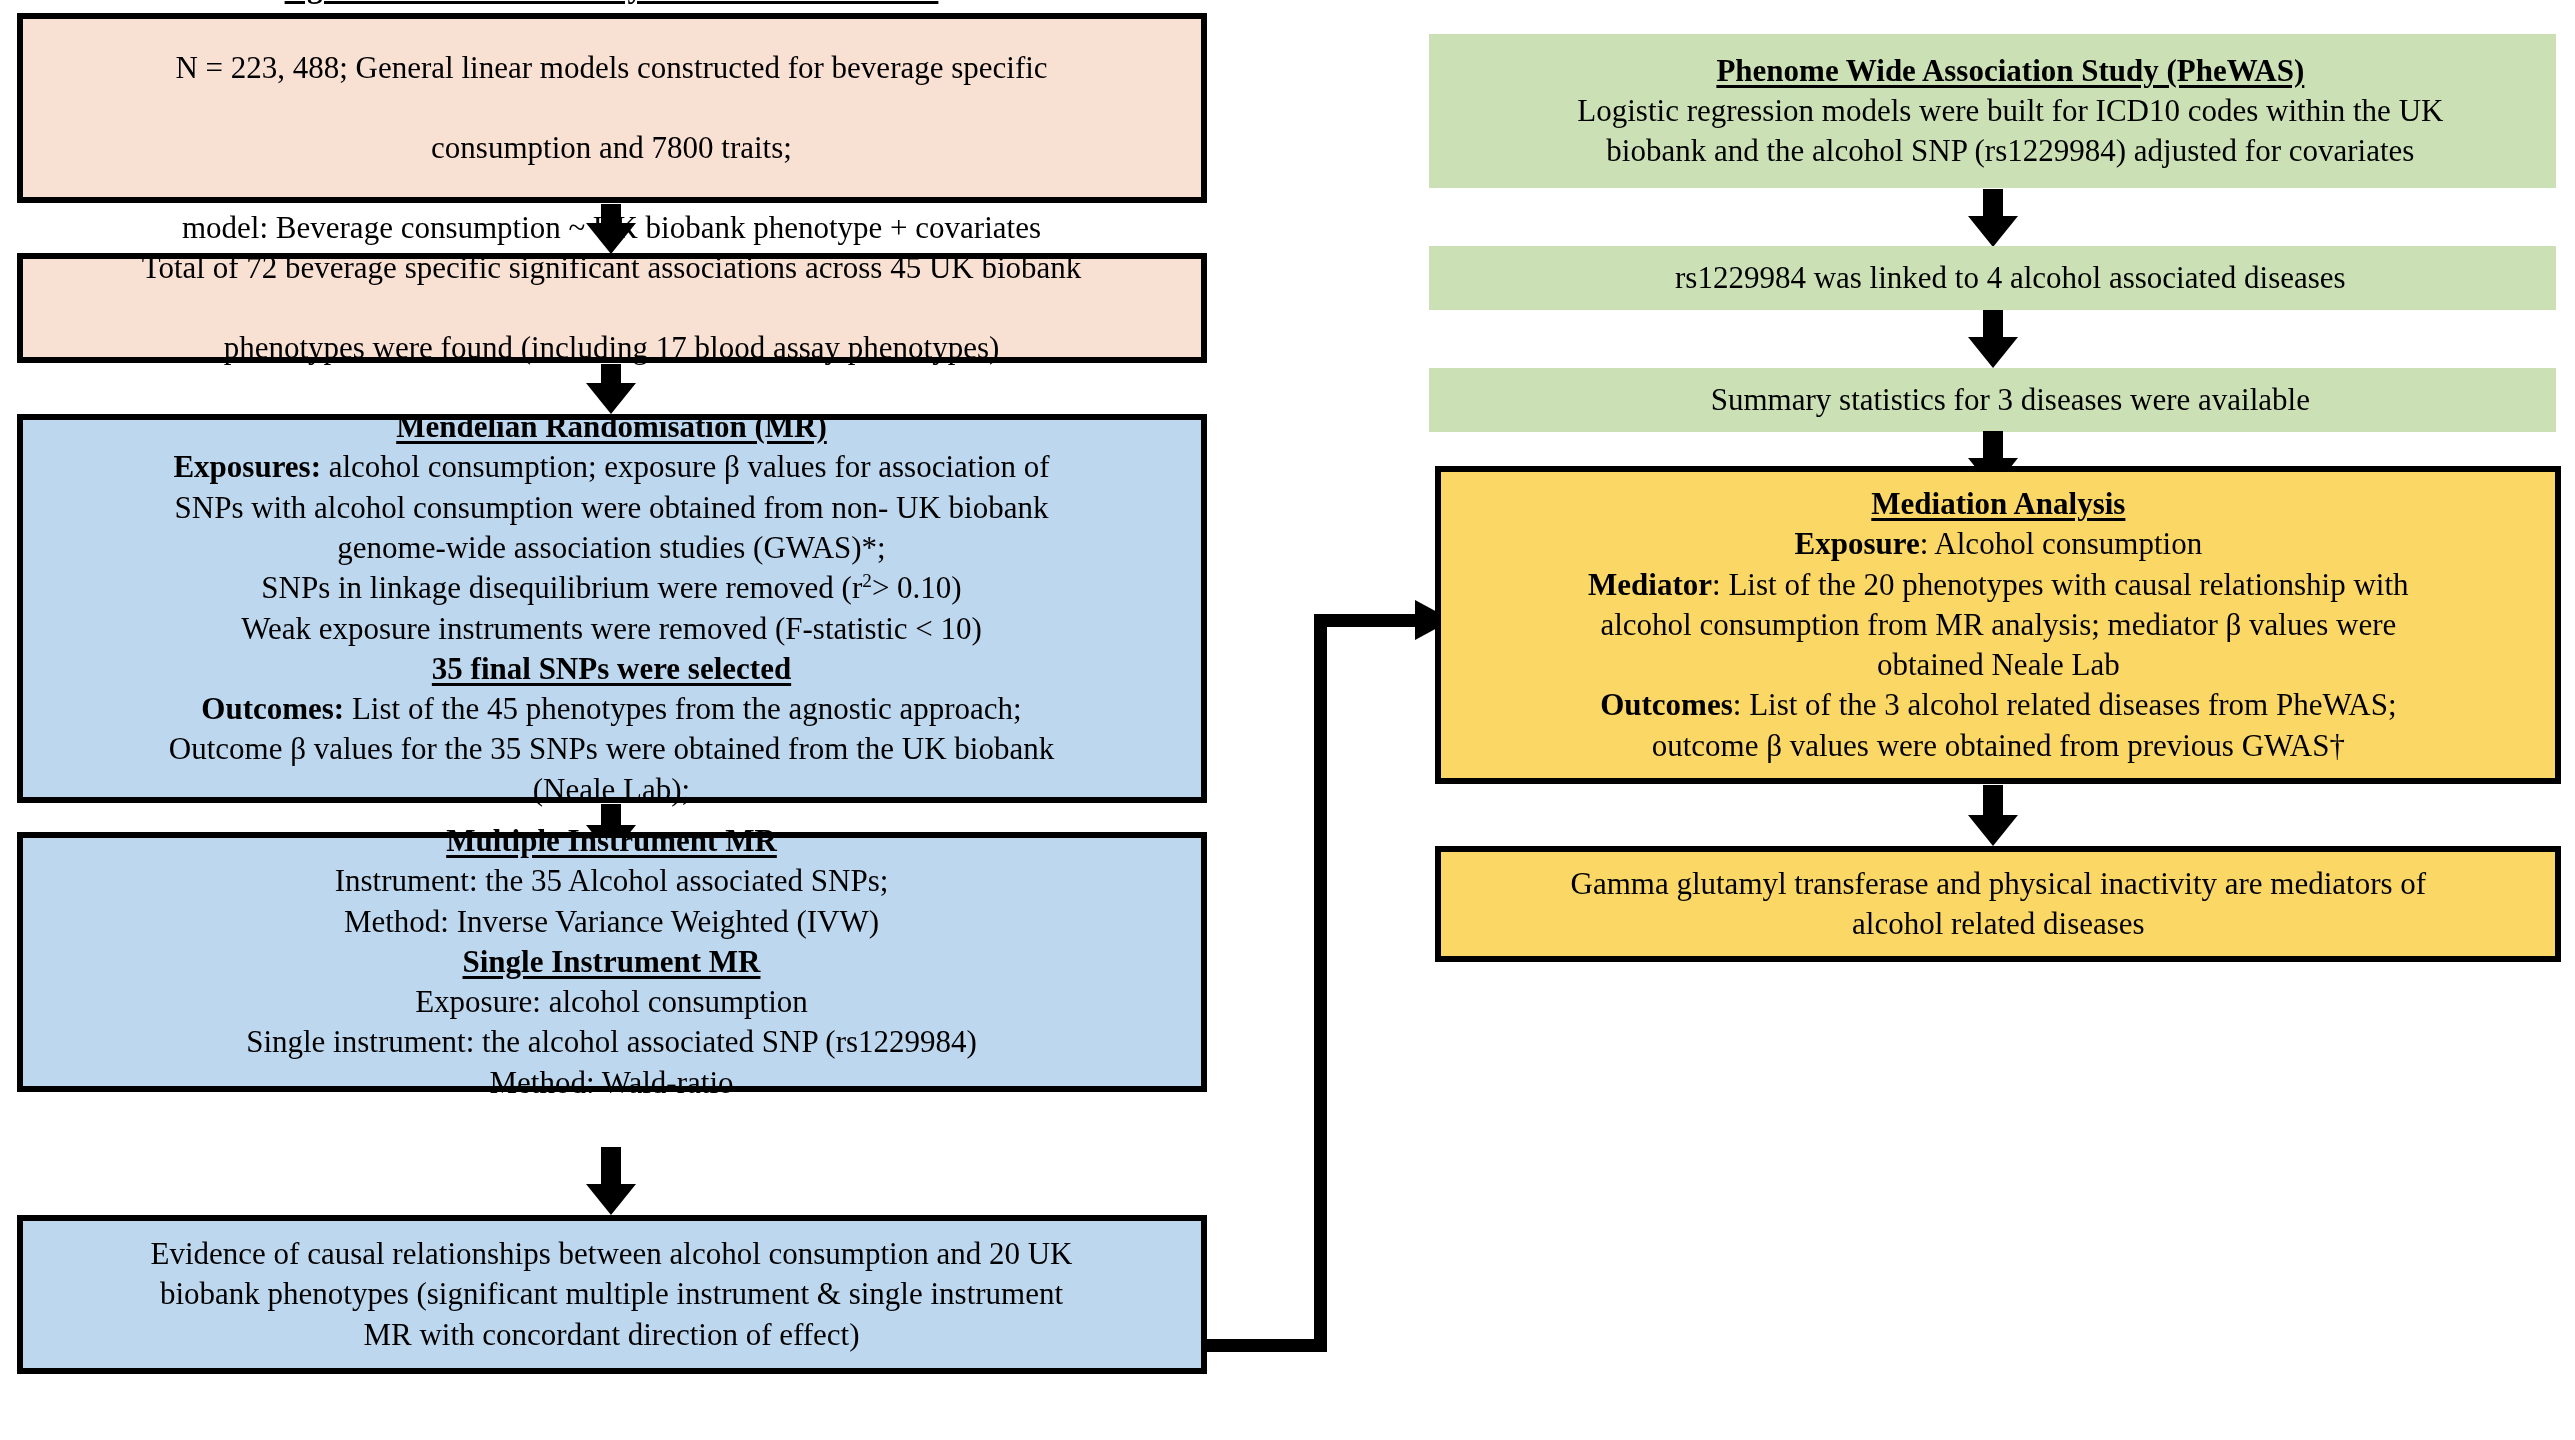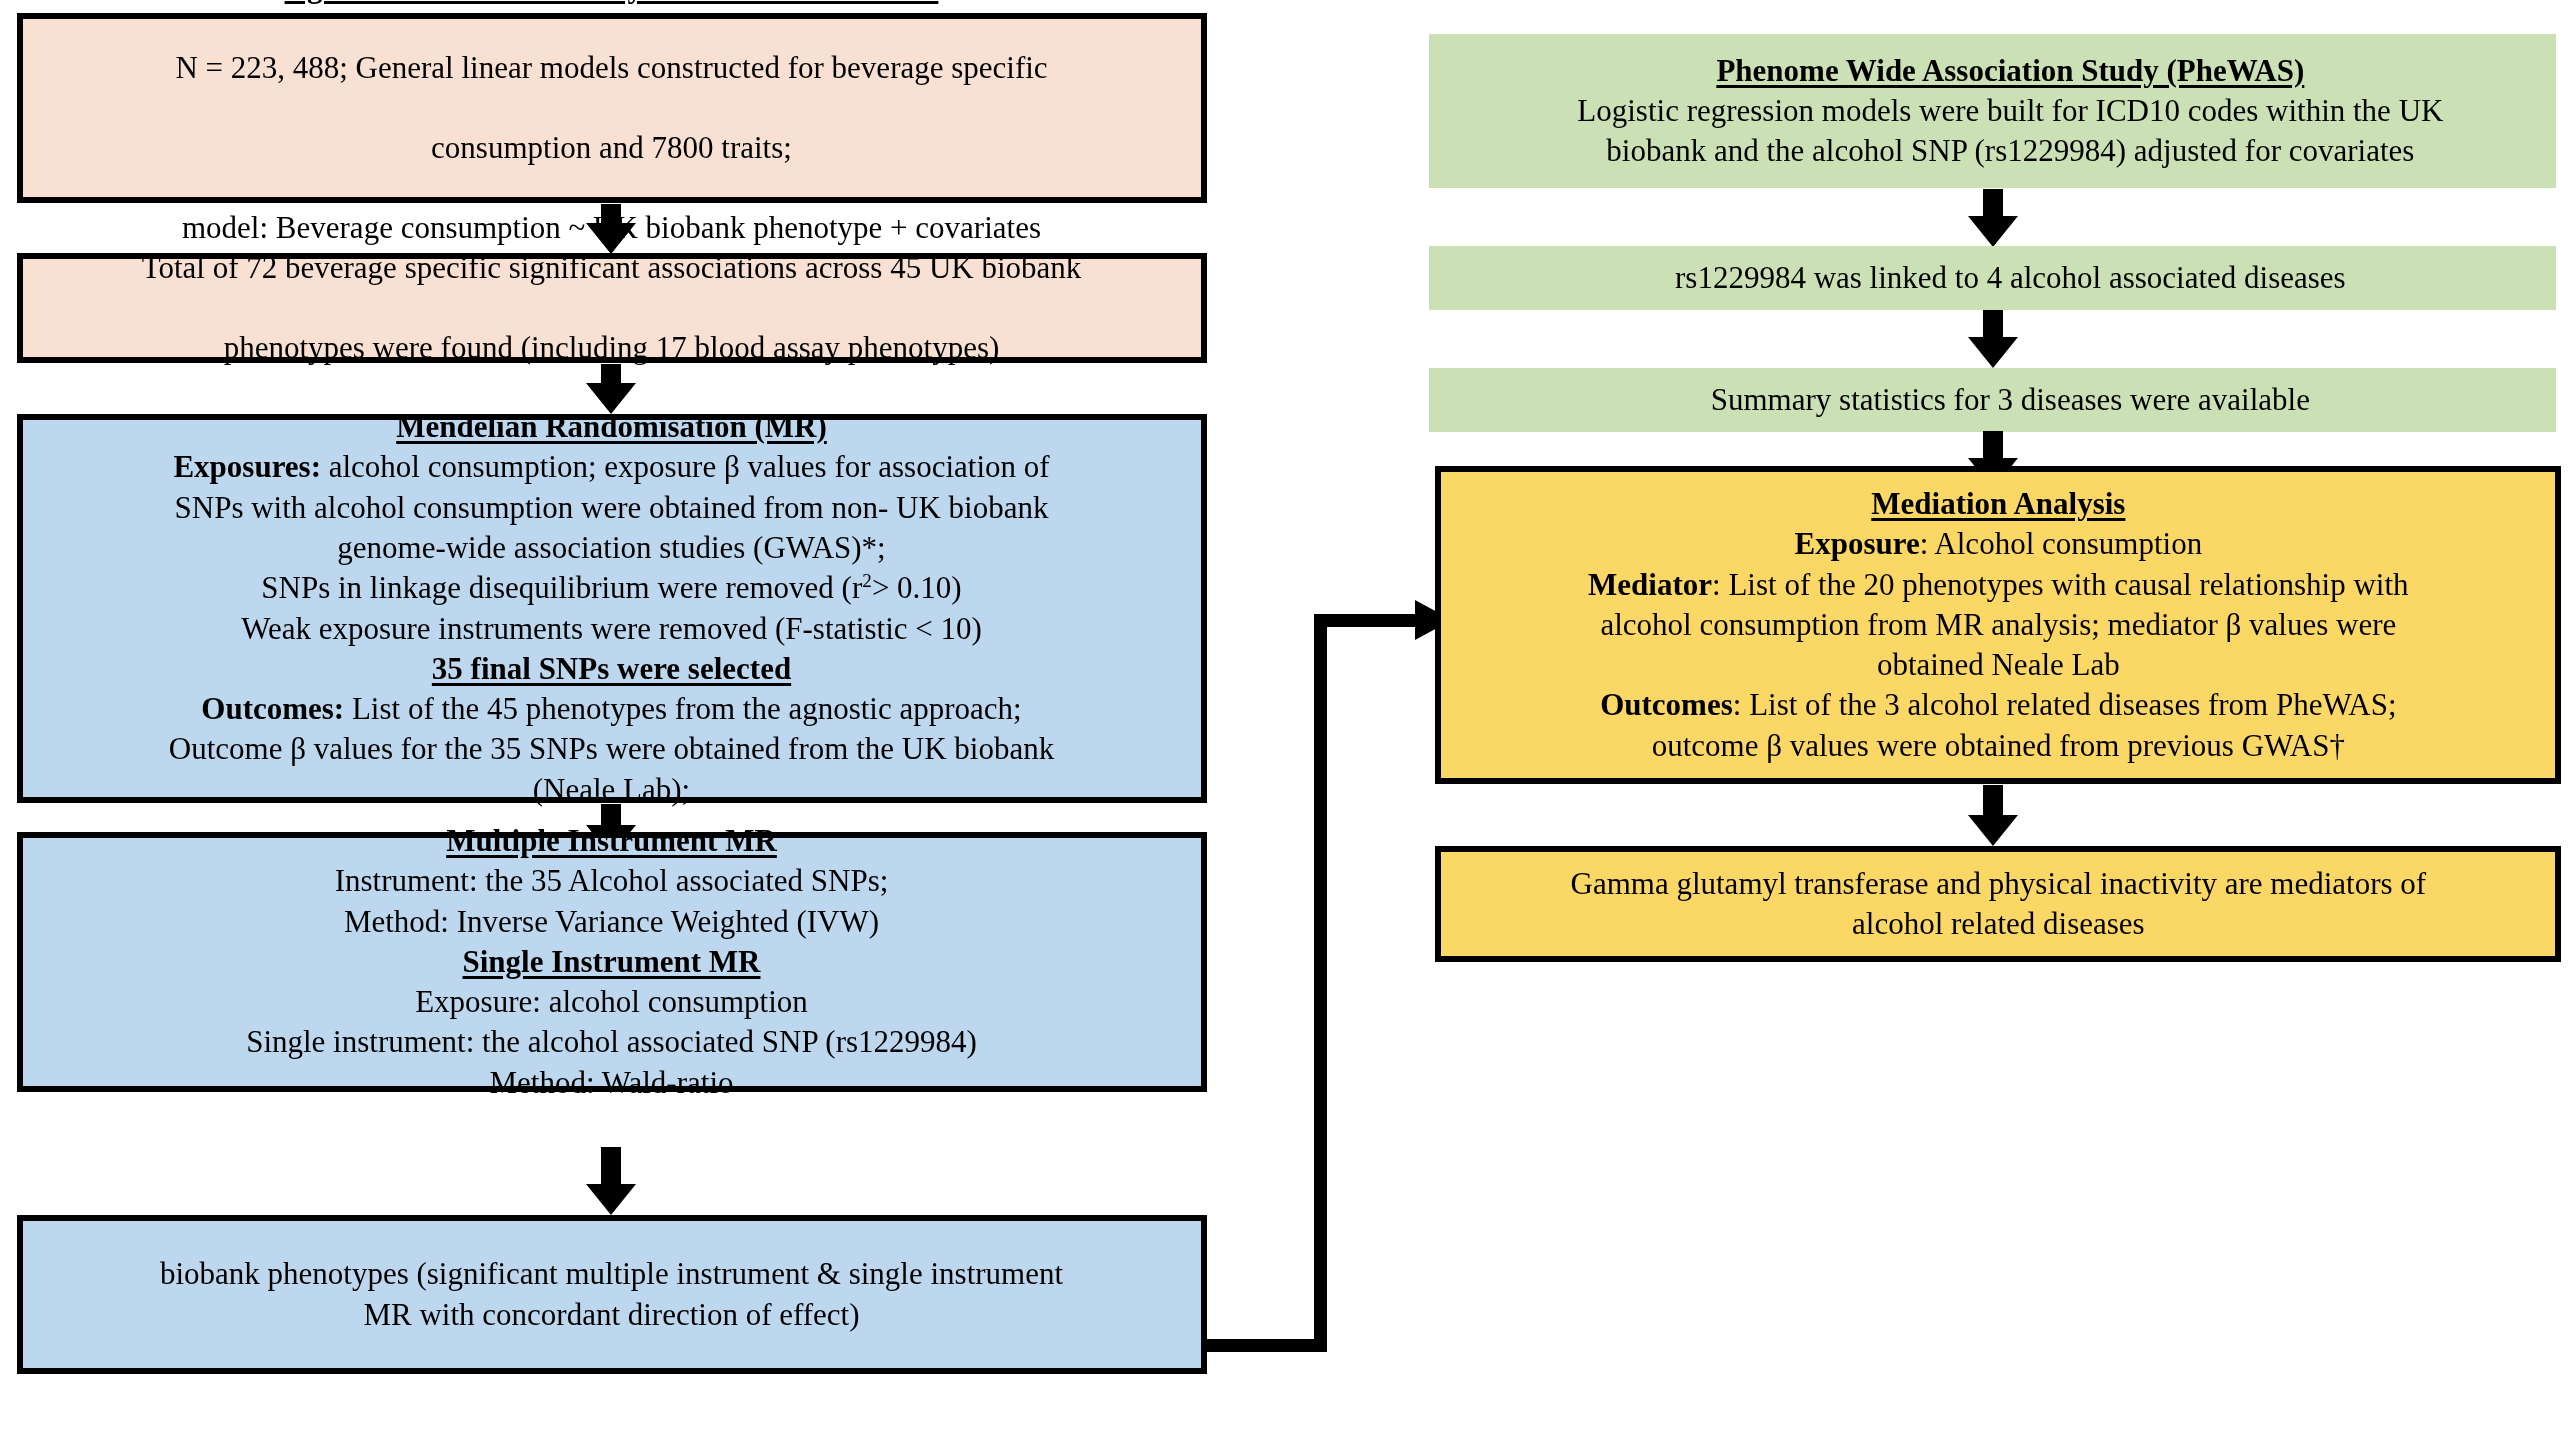--- a/index.html
+++ b/index.html
@@ -149,20 +149,21 @@
     <div class="line">Single instrument: the alcohol associated SNP (rs1229984)</div>
     <div class="line">Method: Wald-ratio</div>
   </div>
 
   <div class="arrow-down" style="left:584px; top:1147px; width:53px; height:68px;">
     <div class="shaft" style="height:39px;"></div>
     <div class="head"></div>
   </div>
 
   <div class="box bordered blue" style="left:16.5px; top:1215px; width:1190px; height:159px;">
+    <div class="line">Evidence of causal relationships between alcohol consumption and 20 UK</div>
     <div class="line">biobank phenotypes (significant multiple instrument &amp; single instrument</div>
     <div class="line">MR with concordant direction of effect)</div>
   </div>
 
   <div class="elbow" style="left:1203px; top:601px; width:248px; height:755px;">
 
     <div class="seg" style="left:0px; top:738px; width:124px; height:13px;"></div>
 
     <div class="seg" style="left:111px; top:13px; width:13px; height:738px;"></div>
 

